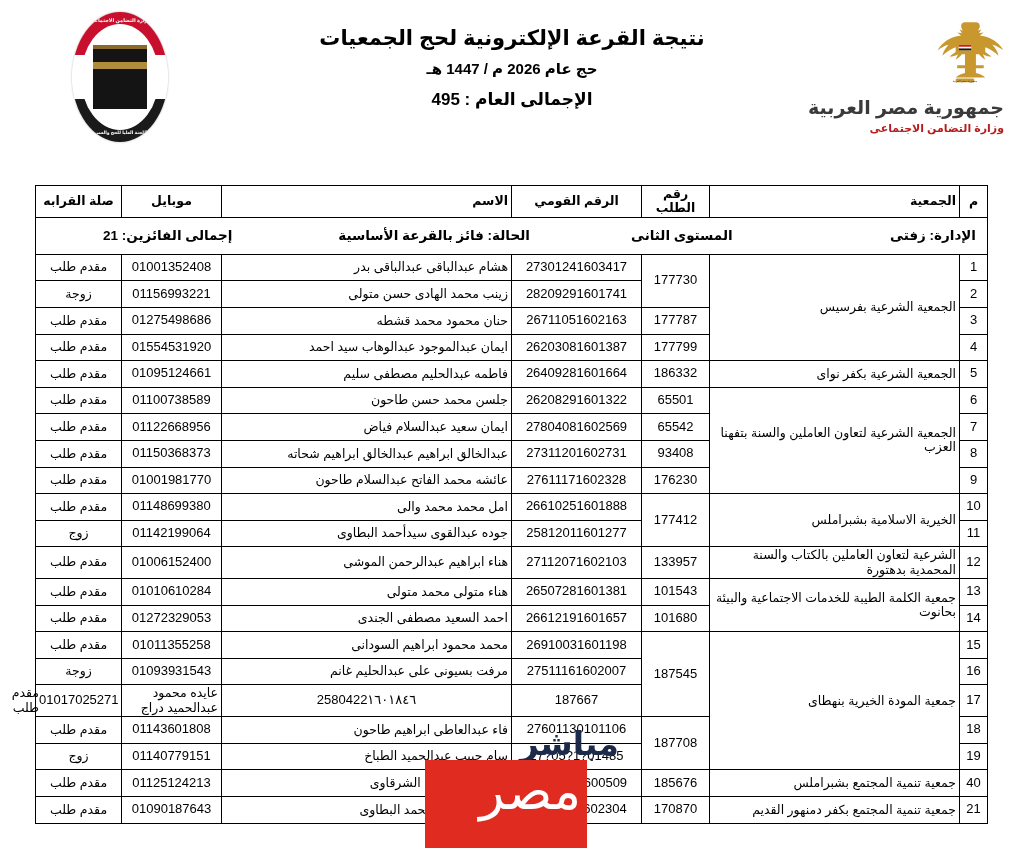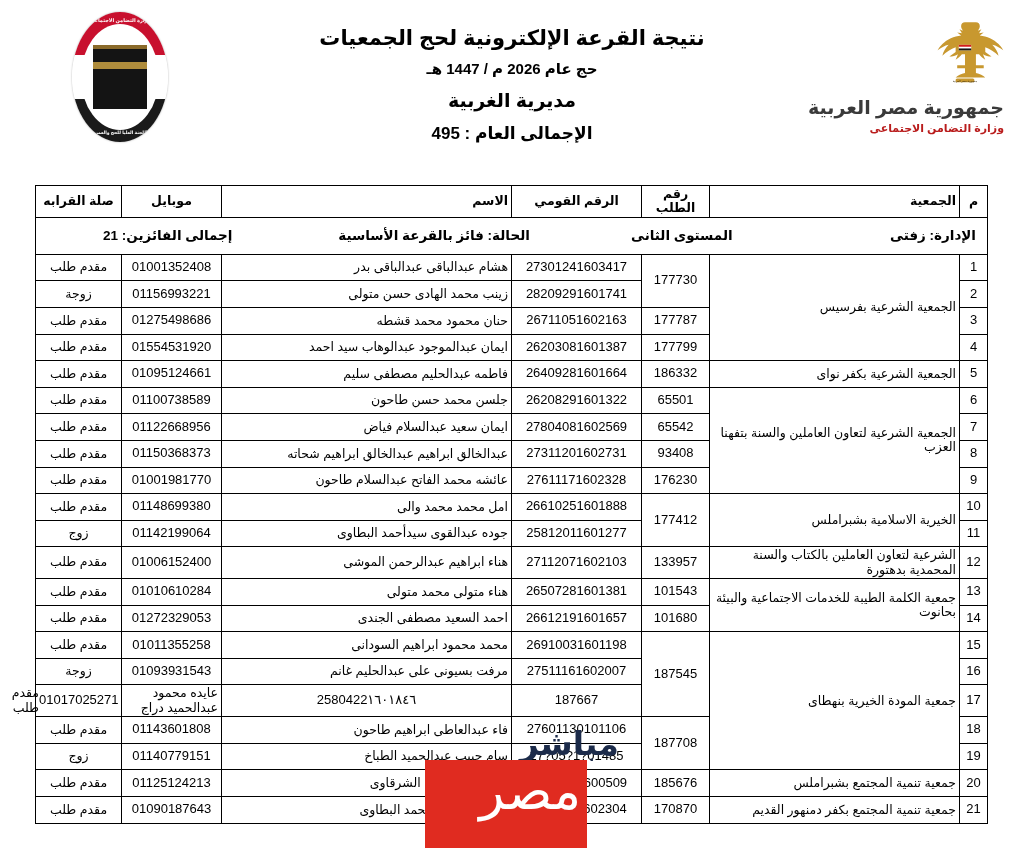--- a/index.html
+++ b/index.html
@@ -248,21 +248,20 @@
         </g>
       </svg>
     </div>
     <div class="gov-line1">جمهورية مصر العربية</div>
     <div class="gov-line2">وزارة التضامن الاجتماعى</div>
   </div>
 
   <div class="titles">
     <div class="title-main">نتيجة القرعة الإلكترونية لحج الجمعيات</div>
     <div class="title-sub">حج عام 2026 م / 1447 هـ</div>
-    <div class="title-dir">مديرية الغربية</div>
     <div class="title-total">الإجمالى العام : 495</div>
   </div>
 
   <div class="hajj-logo">
     <div class="oval">
       <div class="band-red"></div>
       <div class="band-white"></div>
       <div class="band-black"></div>
       <div class="oval-text-top">وزارة التضامن الاجتماعي</div>
       <div class="inner-white">
@@ -460,21 +459,21 @@
           <td class="c-rel">مقدم طلب</td>
         </tr>
         <tr>
           <td class="c-m">19</td>
           <td class="c-nat">27?05?1?01485</td>
           <td class="c-name">سام حبيب عبدالحميد الطباخ</td>
           <td class="c-mob">01140779151</td>
           <td class="c-rel">زوج</td>
         </tr>
         <tr>
-          <td class="c-m">20</td>
+          <td class="c-m">40</td>
           <td class="c-gamiya">جمعية تنمية المجتمع بشبراملس</td>
           <td class="c-req">185676</td>
           <td class="c-nat">25906241600509</td>
           <td class="c-name">سهير احمد احمد الشرقاوى</td>
           <td class="c-mob">01125124213</td>
           <td class="c-rel">مقدم طلب</td>
         </tr>
         <tr>
           <td class="c-m">21</td>
           <td class="c-gamiya">جمعية تنمية المجتمع بكفر دمنهور القديم</td>

